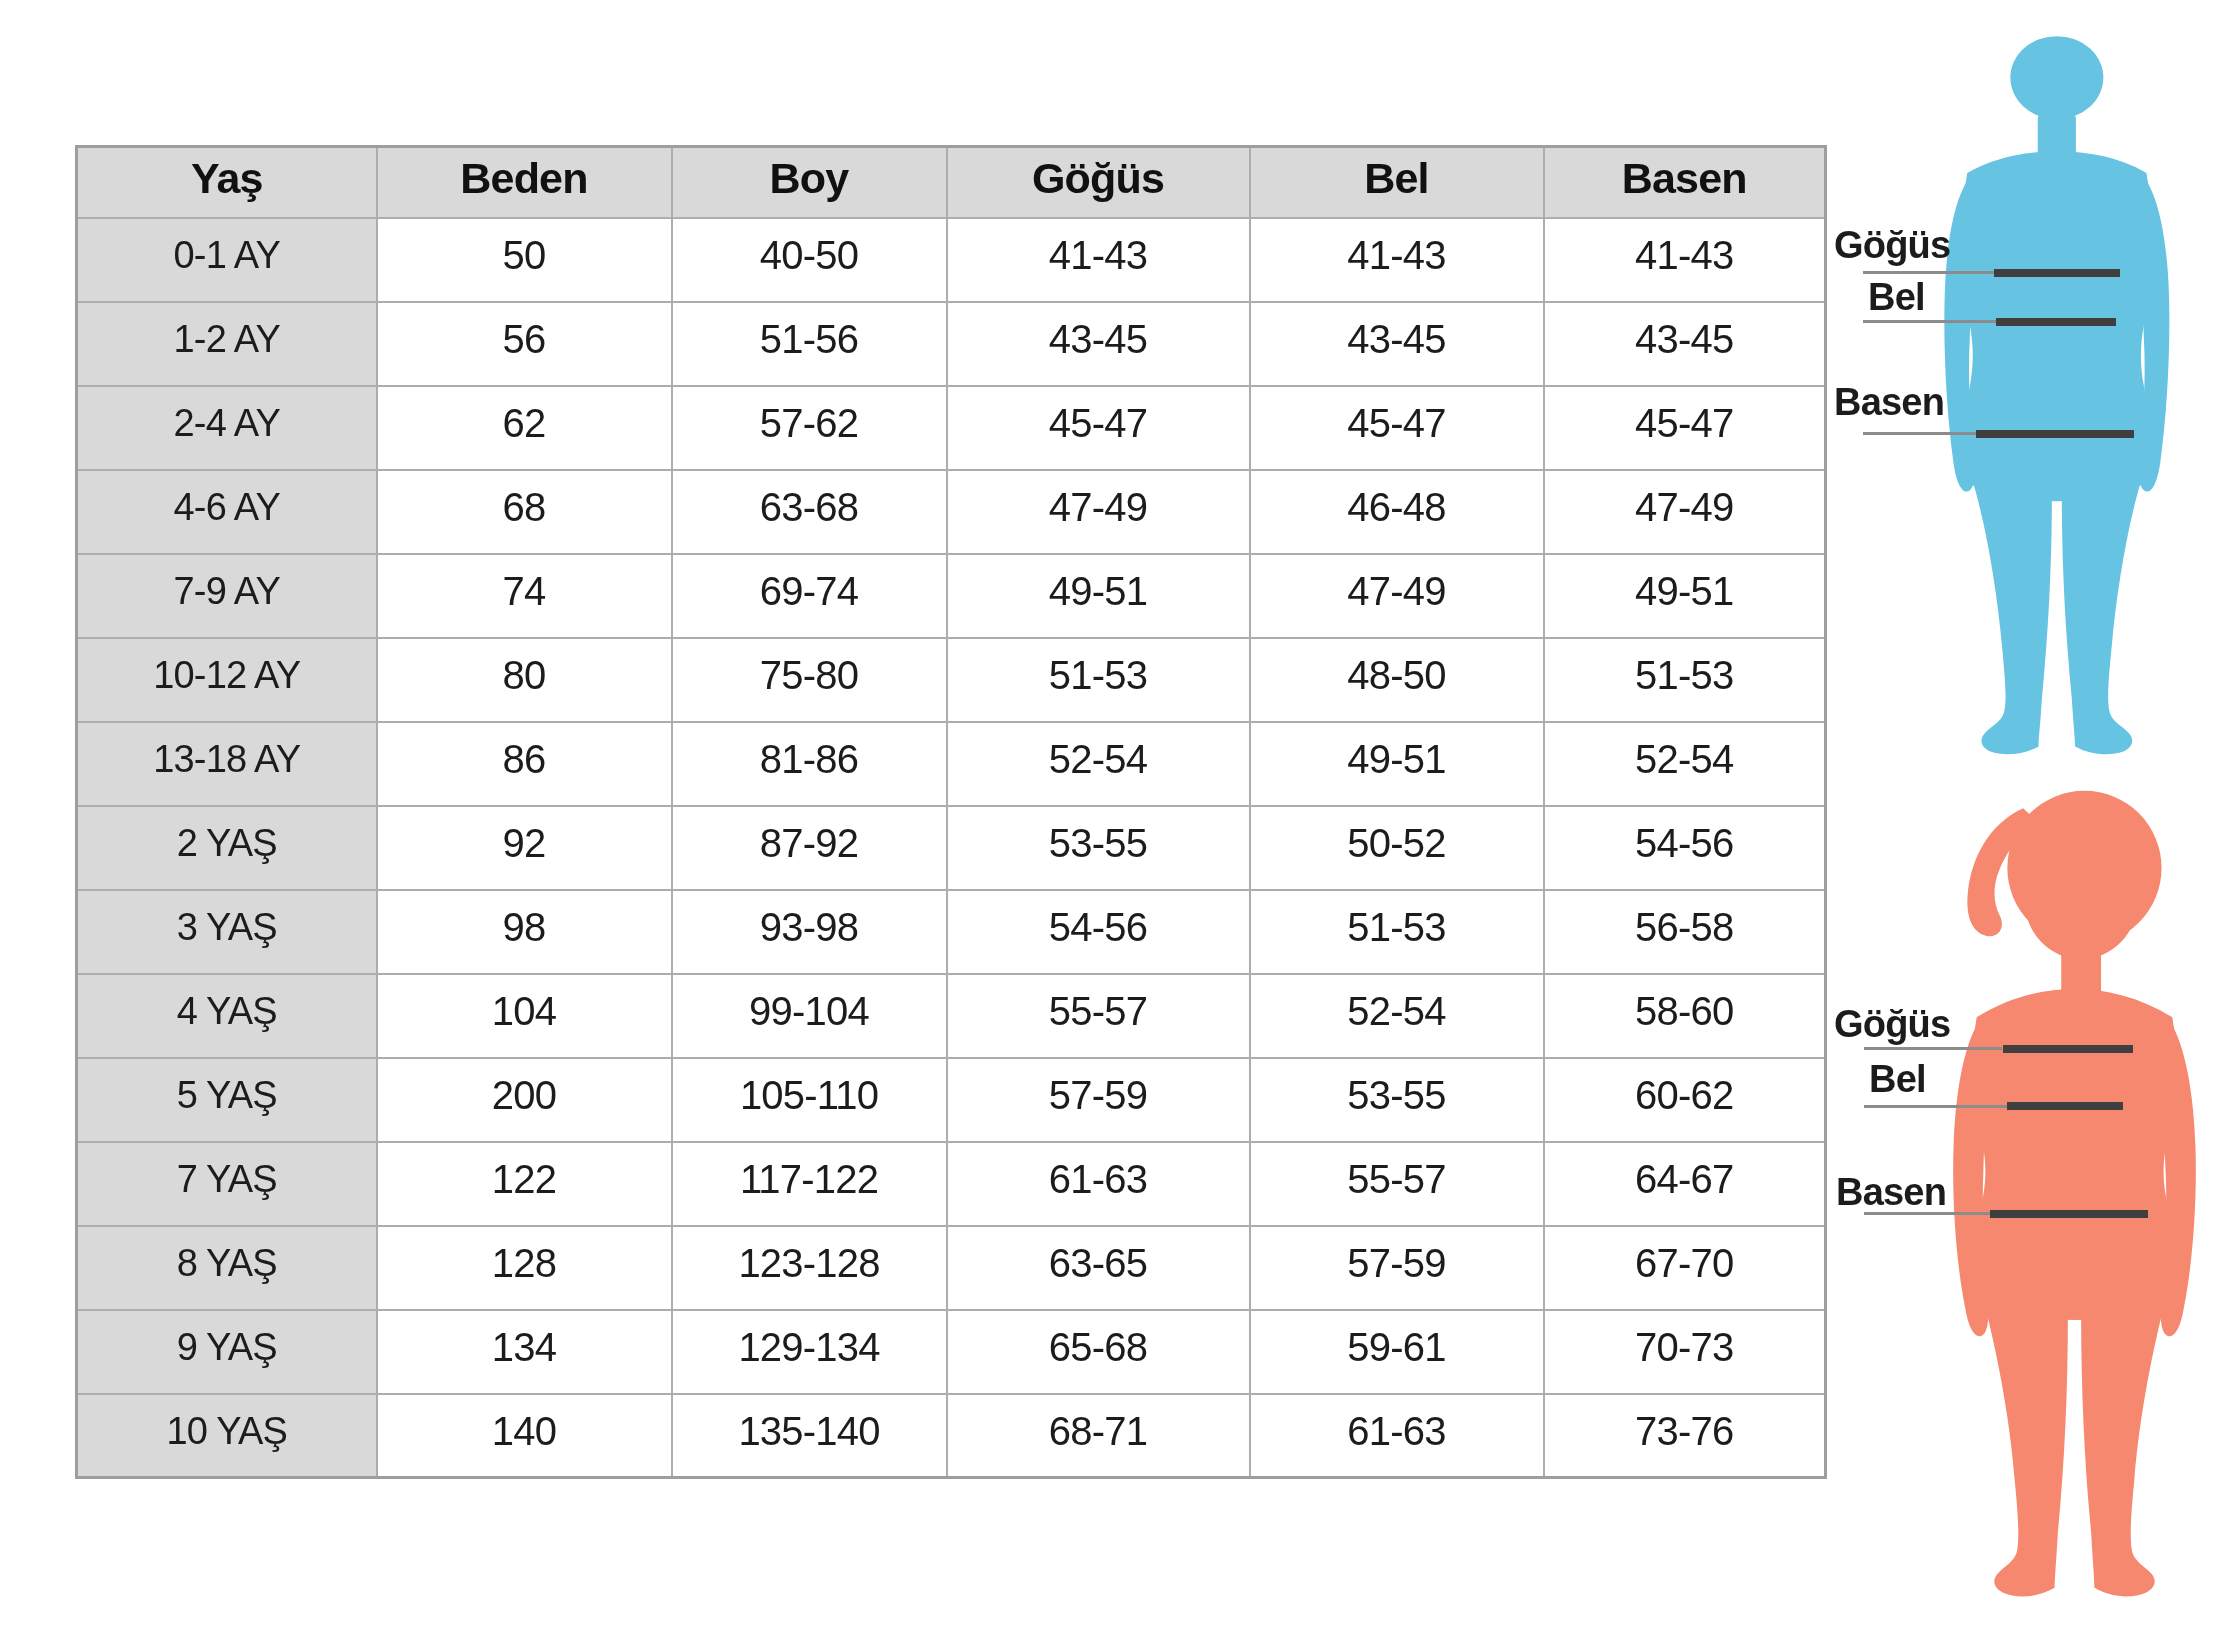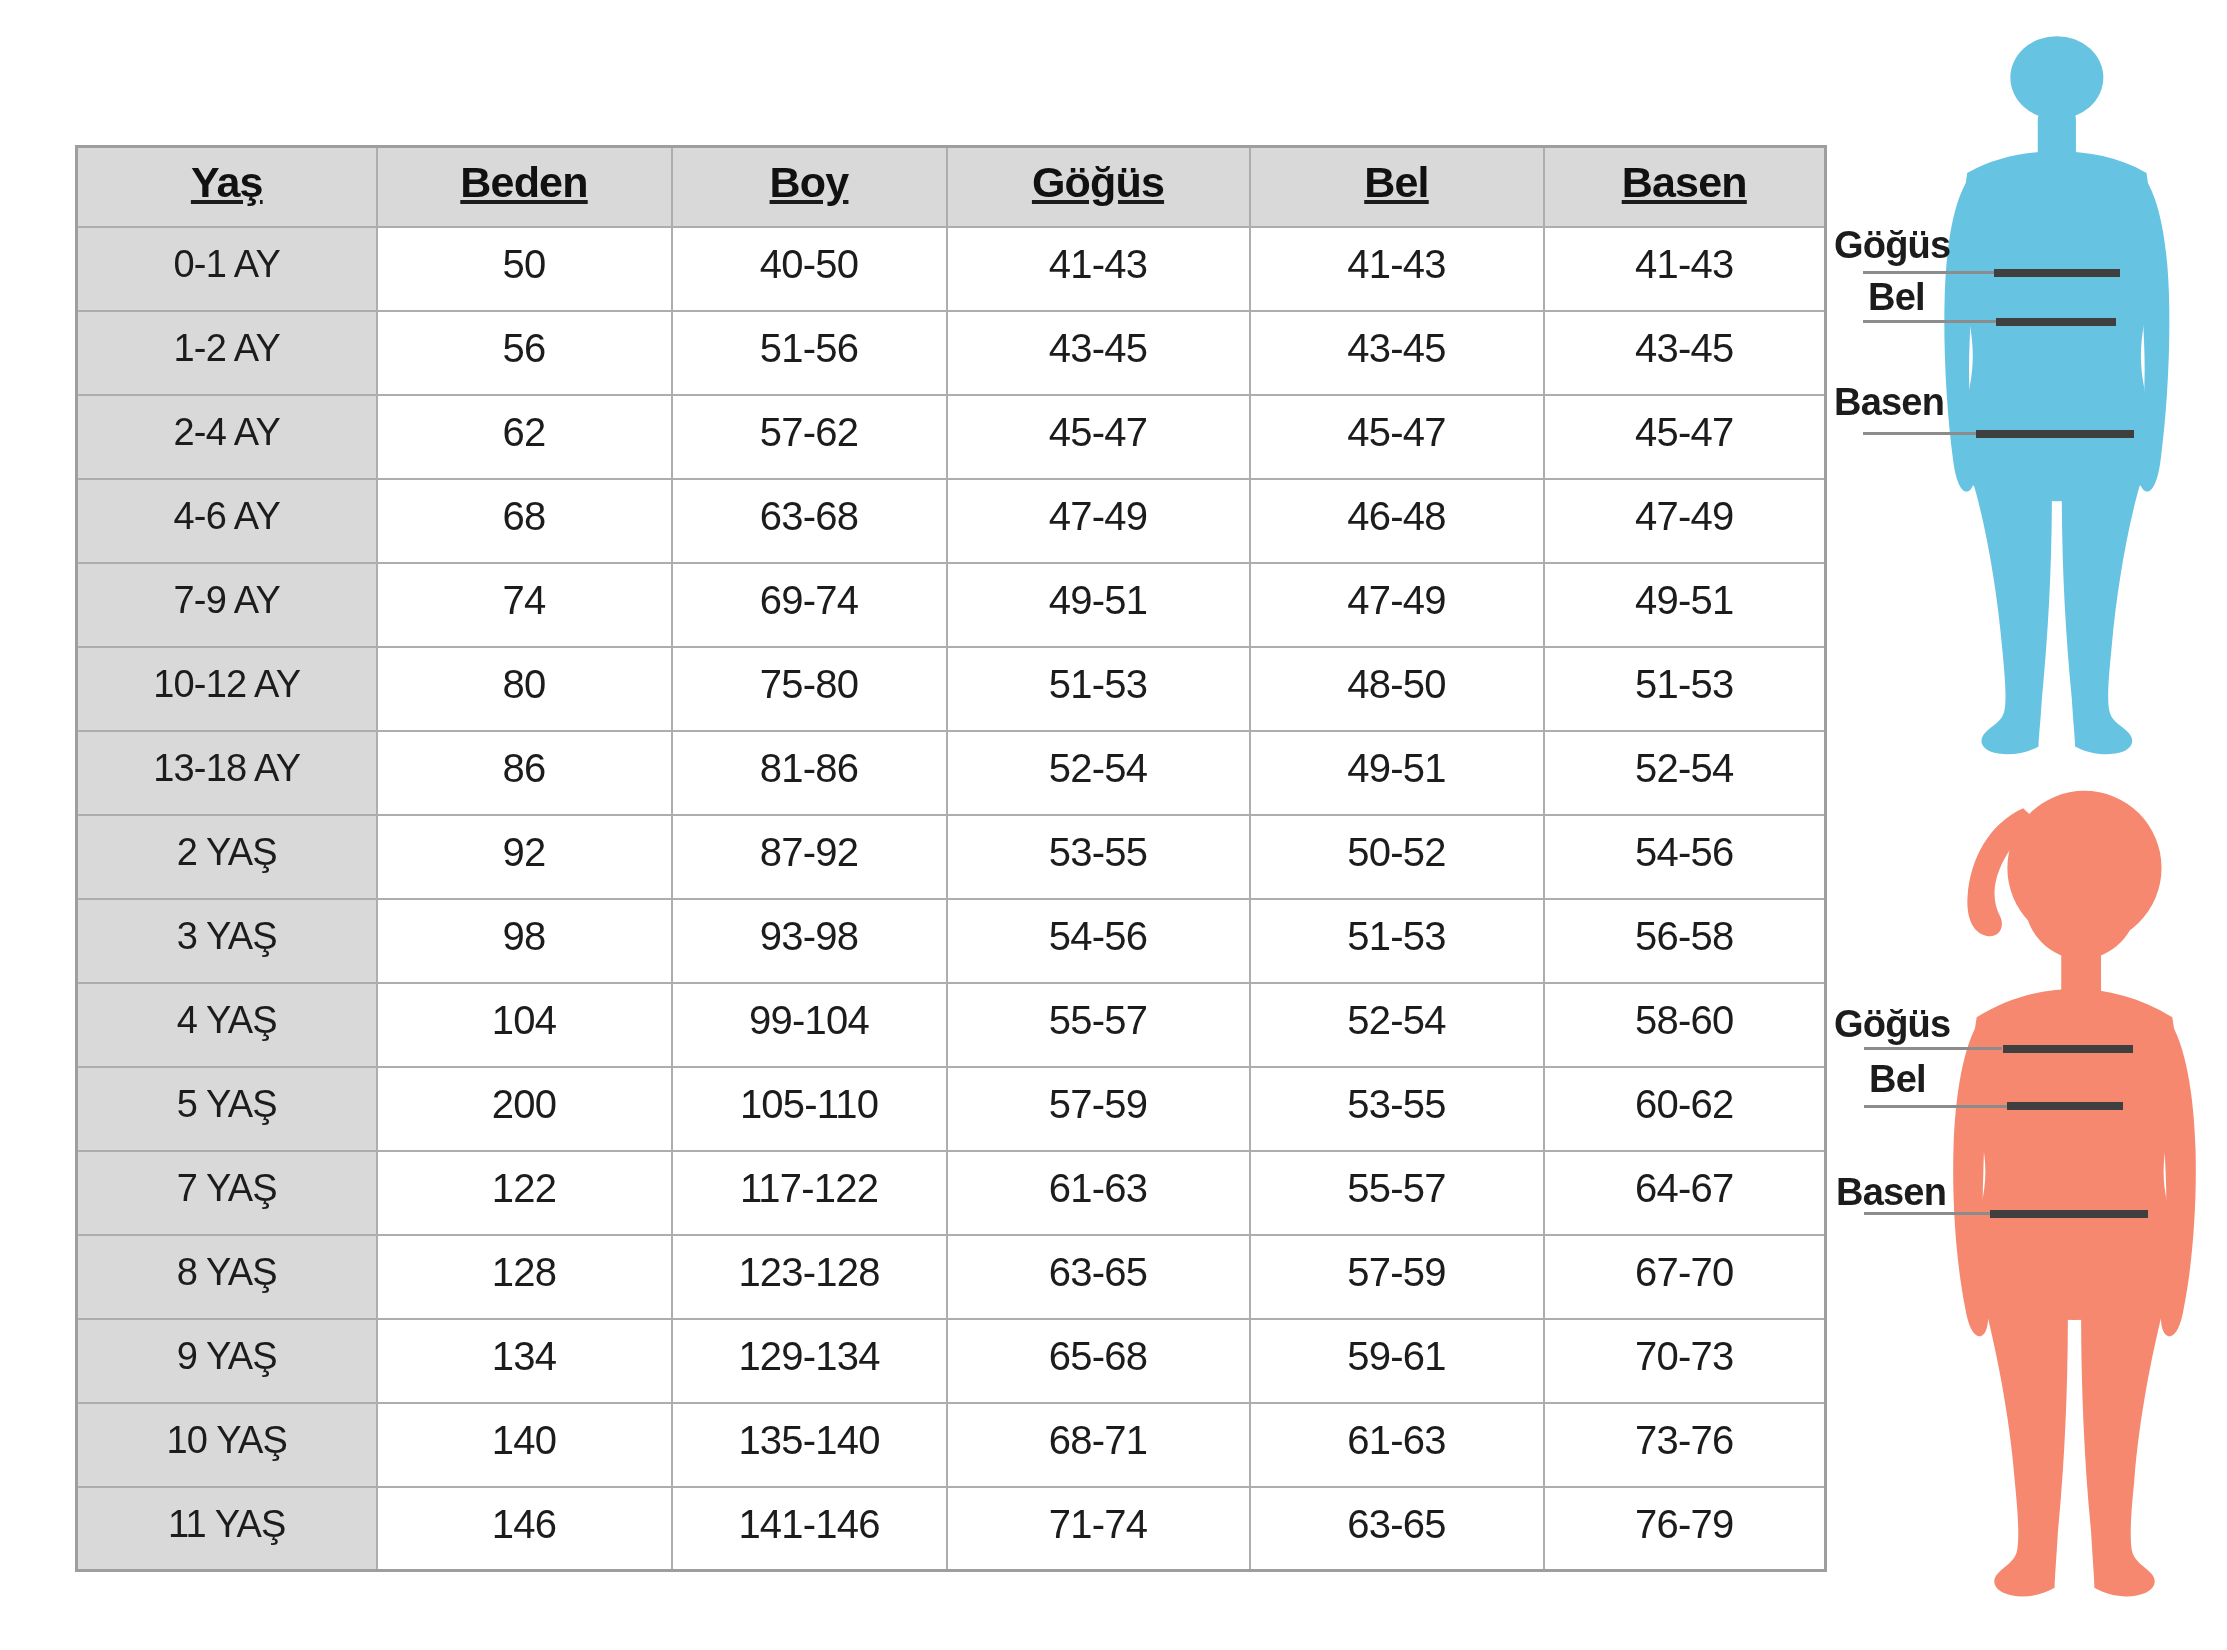--- a/index.html
+++ b/index.html
@@ -15,21 +15,21 @@
     position:absolute;left:75px;top:145px;width:1751px;
     border-collapse:collapse;table-layout:fixed;
     border:3.3px solid #9e9e9e;
   }
   table.size-table th, table.size-table td{
     border:2.5px solid #adadad;
     text-align:center;vertical-align:middle;
     padding:0 0 8.3px 0;letter-spacing:-0.8px;
     overflow:hidden;white-space:nowrap;
   }
-  thead tr{height:80px;text-decoration:underline;}
+  thead tr{height:71px;}
   tbody tr{height:84px;}
   thead th{
     background:var(--header_bg,#d9d9d9);
     font-weight:bold;font-size:43px;color:#111;
   }
   tbody th.age{
     background:var(--header_bg,#d9d9d9);
     font-weight:normal;font-size:38px;
   }
   tbody td{
@@ -188,28 +188,20 @@
         <td>59-61</td>
         <td>70-73</td>
       </tr>
       <tr>
         <th class="age">10 YAŞ</th>
         <td>140</td>
         <td>135-140</td>
         <td>68-71</td>
         <td>61-63</td>
         <td>73-76</td>
-      </tr>
-      <tr>
-        <th class="age">11 YAŞ</th>
-        <td>146</td>
-        <td>141-146</td>
-        <td>71-74</td>
-        <td>63-65</td>
-        <td>76-79</td>
       </tr>
     </tbody>
   </table>
 
   <div class="figure boy">
     <svg viewBox="0 0 330 900" preserveAspectRatio="none">
       <g fill="currentColor">
         <ellipse cx="160" cy="55" rx="56" ry="50"></ellipse>
         <rect x="137" y="92" width="46" height="82" rx="14"></rect>
         <path id="b-arm" d="M56,174 C37,198 27,252 25,316 C23,380 27,456 35,516 C38,541 45,557 53,554 C61,551 62,536 60,513 C55,463 53,416 55,373 C57,321 59,256 67,216 C71,197 66,182 56,174 Z"></path>

